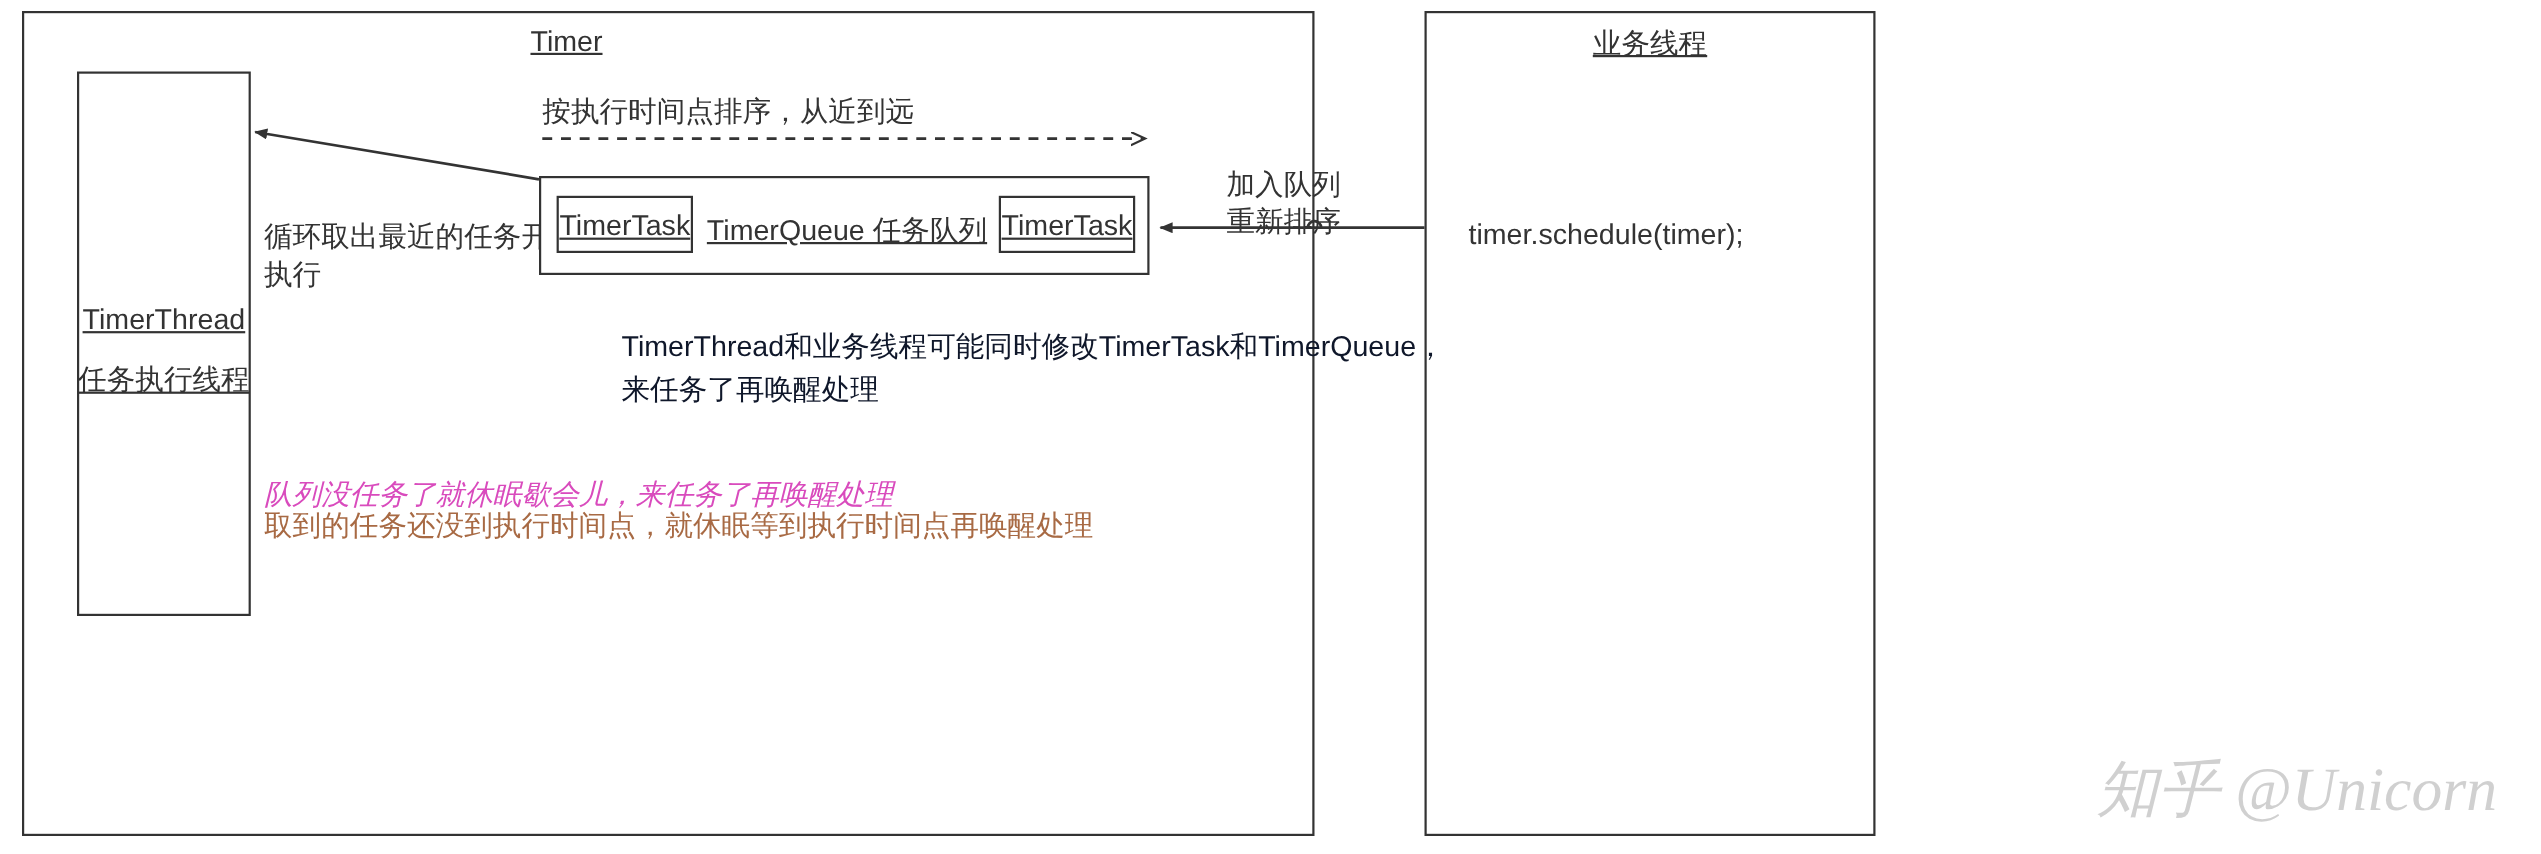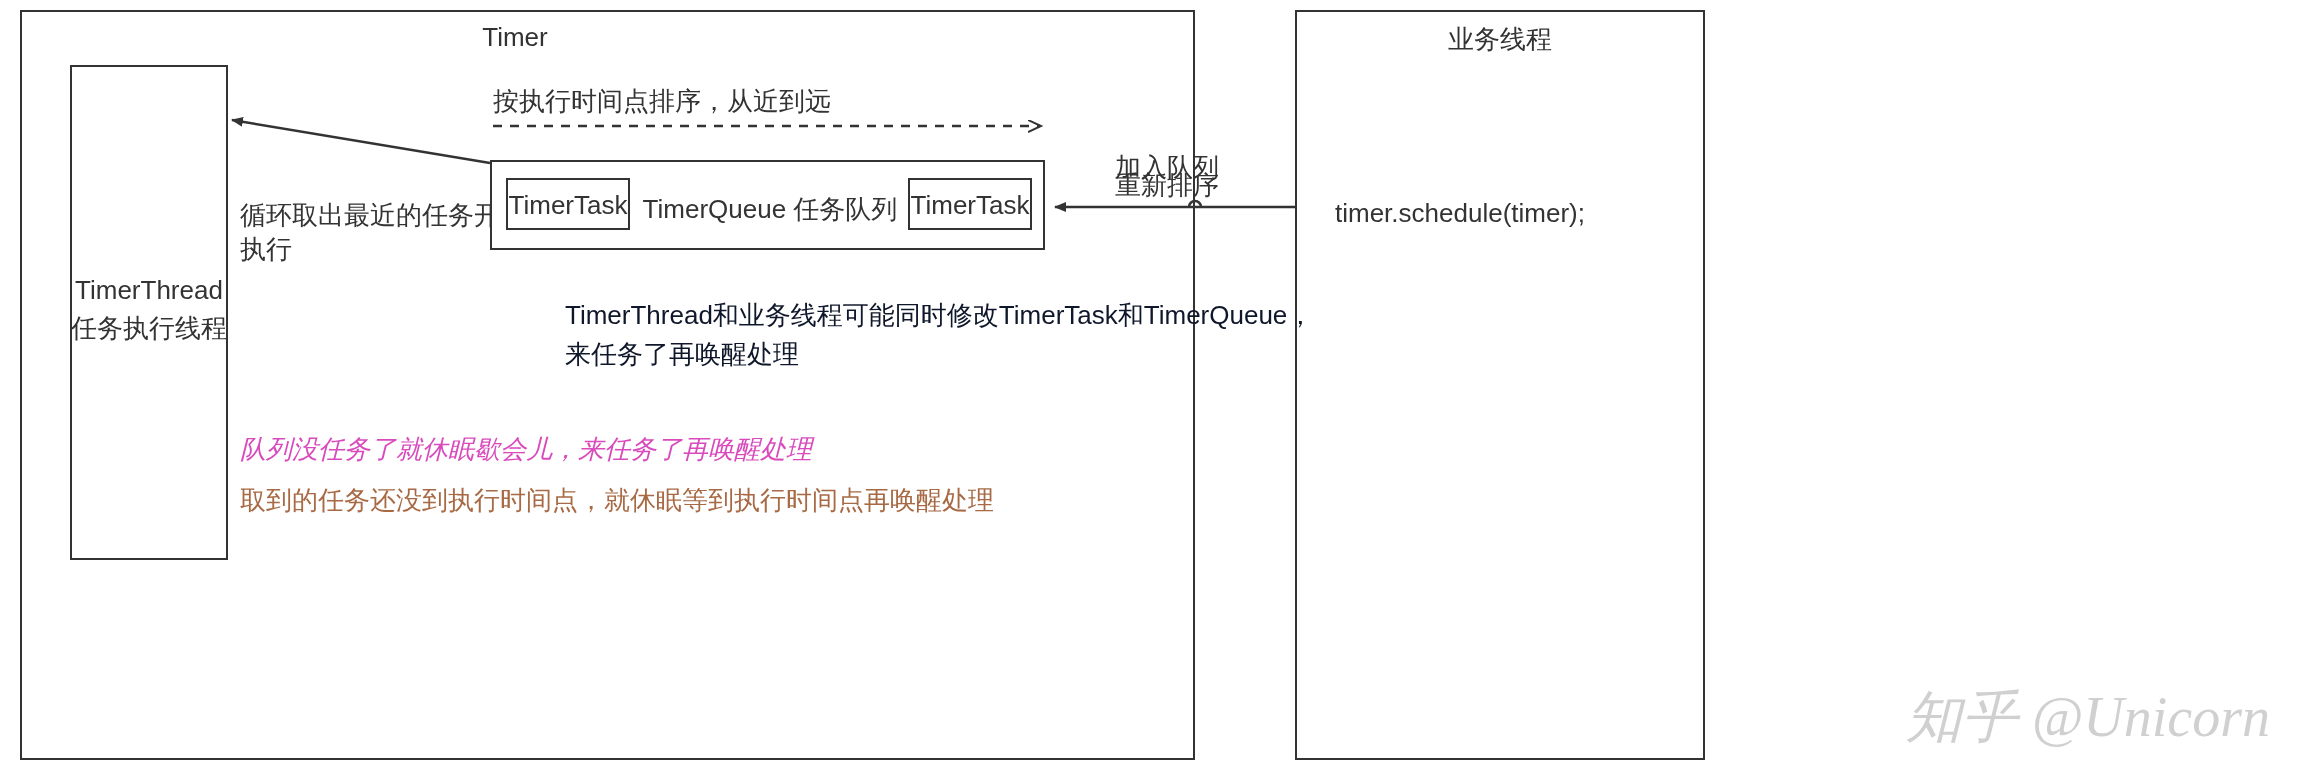--- a/index.html
+++ b/index.html
@@ -14,21 +14,21 @@
     .box {
       position: absolute;
       border: 2px solid #333;
       background: #fff;
     }
     .label {
       position: absolute;
       font-size: 26px;
       white-space: nowrap;
     }
-    .label-center { text-align: center; }
+    .label-center { text-align: center; text-decoration: underline; }
     .red { color: #0f172a; }
     .magenta { color: #d94bbd; }
     .brown { color: #a86a44; }
     .watermark {
       position: absolute;
       right: 40px;
       bottom: 20px;
       font-size: 56px;
       font-style: italic;
       color: rgba(120,120,120,0.35);
@@ -47,45 +47,45 @@
 
 <div class="box" style="left:20px; top:10px; width:1175px; height:750px;"></div>
 <div class="label label-center" style="left:455px; top:22px; width:120px;">Timer</div>
 
 <div class="box" style="left:1295px; top:10px; width:410px; height:750px;"></div>
 <div class="label label-center" style="left:1395px; top:22px; width:210px;">业务线程</div>
 <div class="label" style="left:1335px; top:198px;">timer.schedule(timer);</div>
 
 <div class="box" style="left:70px; top:65px; width:158px; height:495px;"></div>
 <div class="label label-center" style="left:70px; top:275px; width:158px;">TimerThread</div>
-<div class="label label-center" style="left:70px; top:311px; width:158px;">任务执行线程</div>
+<div class="label label-center" style="left:70px; top:328px; width:158px;">任务执行线程</div>
 
 <div class="label" style="left:493px; top:84px;">按执行时间点排序，从近到远</div>
 
 <div class="label" style="left:240px; top:198px;">循环取出最近的任务开始</div>
 <div class="label" style="left:240px; top:232px;">执行</div>
 
 <div class="box" style="left:490px; top:160px; width:555px; height:90px;"></div>
 <div class="label label-center" style="left:620px; top:192px; width:300px;">TimerQueue 任务队列</div>
 
 <div class="box" style="left:506px; top:178px; width:124px; height:52px;"></div>
 <div class="label label-center" style="left:506px; top:190px; width:124px;">TimerTask</div>
 
 <div class="box" style="left:908px; top:178px; width:124px; height:52px;"></div>
 <div class="label label-center" style="left:908px; top:190px; width:124px;">TimerTask</div>
 
 <div class="label" style="left:1115px; top:150px;">加入队列</div>
-<div class="label" style="left:1115px; top:168px;font-family:Liberation Mono, monospace;">重新排序</div>
+<div class="label" style="left:1115px; top:184px;font-family:Liberation Mono, monospace;">重新排序</div>
 
 <div class="label red" style="left:565px; top:298px;">TimerThread和业务线程可能同时修改TimerTask和TimerQueue，</div>
 <div class="label red" style="left:565px; top:337px;">来任务了再唤醒处理</div>
 
 <div class="label magenta" style="left:240px; top:432px;font-style:italic;">队列没任务了就休眠歇会儿，来任务了再唤醒处理</div>
 
-<div class="label brown" style="left:240px; top:483px;">取到的任务还没到执行时间点，就休眠等到执行时间点再唤醒处理</div>
+<div class="label brown" style="left:240px; top:460px;">取到的任务还没到执行时间点，就休眠等到执行时间点再唤醒处理</div>
 
 <div class="watermark">知乎 @Unicorn</div>
 
 <svg class="overlay">
   <defs>
     <marker id="arrow" markerWidth="14" markerHeight="14" refX="11" refY="5" orient="auto" markerUnits="userSpaceOnUse">
       <path d="M0,0 L12,5 L0,10 Z" fill="#333"></path>
     </marker>
     <marker id="arrow-open" markerWidth="16" markerHeight="16" refX="12" refY="6" orient="auto" markerUnits="userSpaceOnUse">
       <path d="M0,0 L13,6 L0,12" fill="none" stroke="#333" stroke-width="2"></path>

